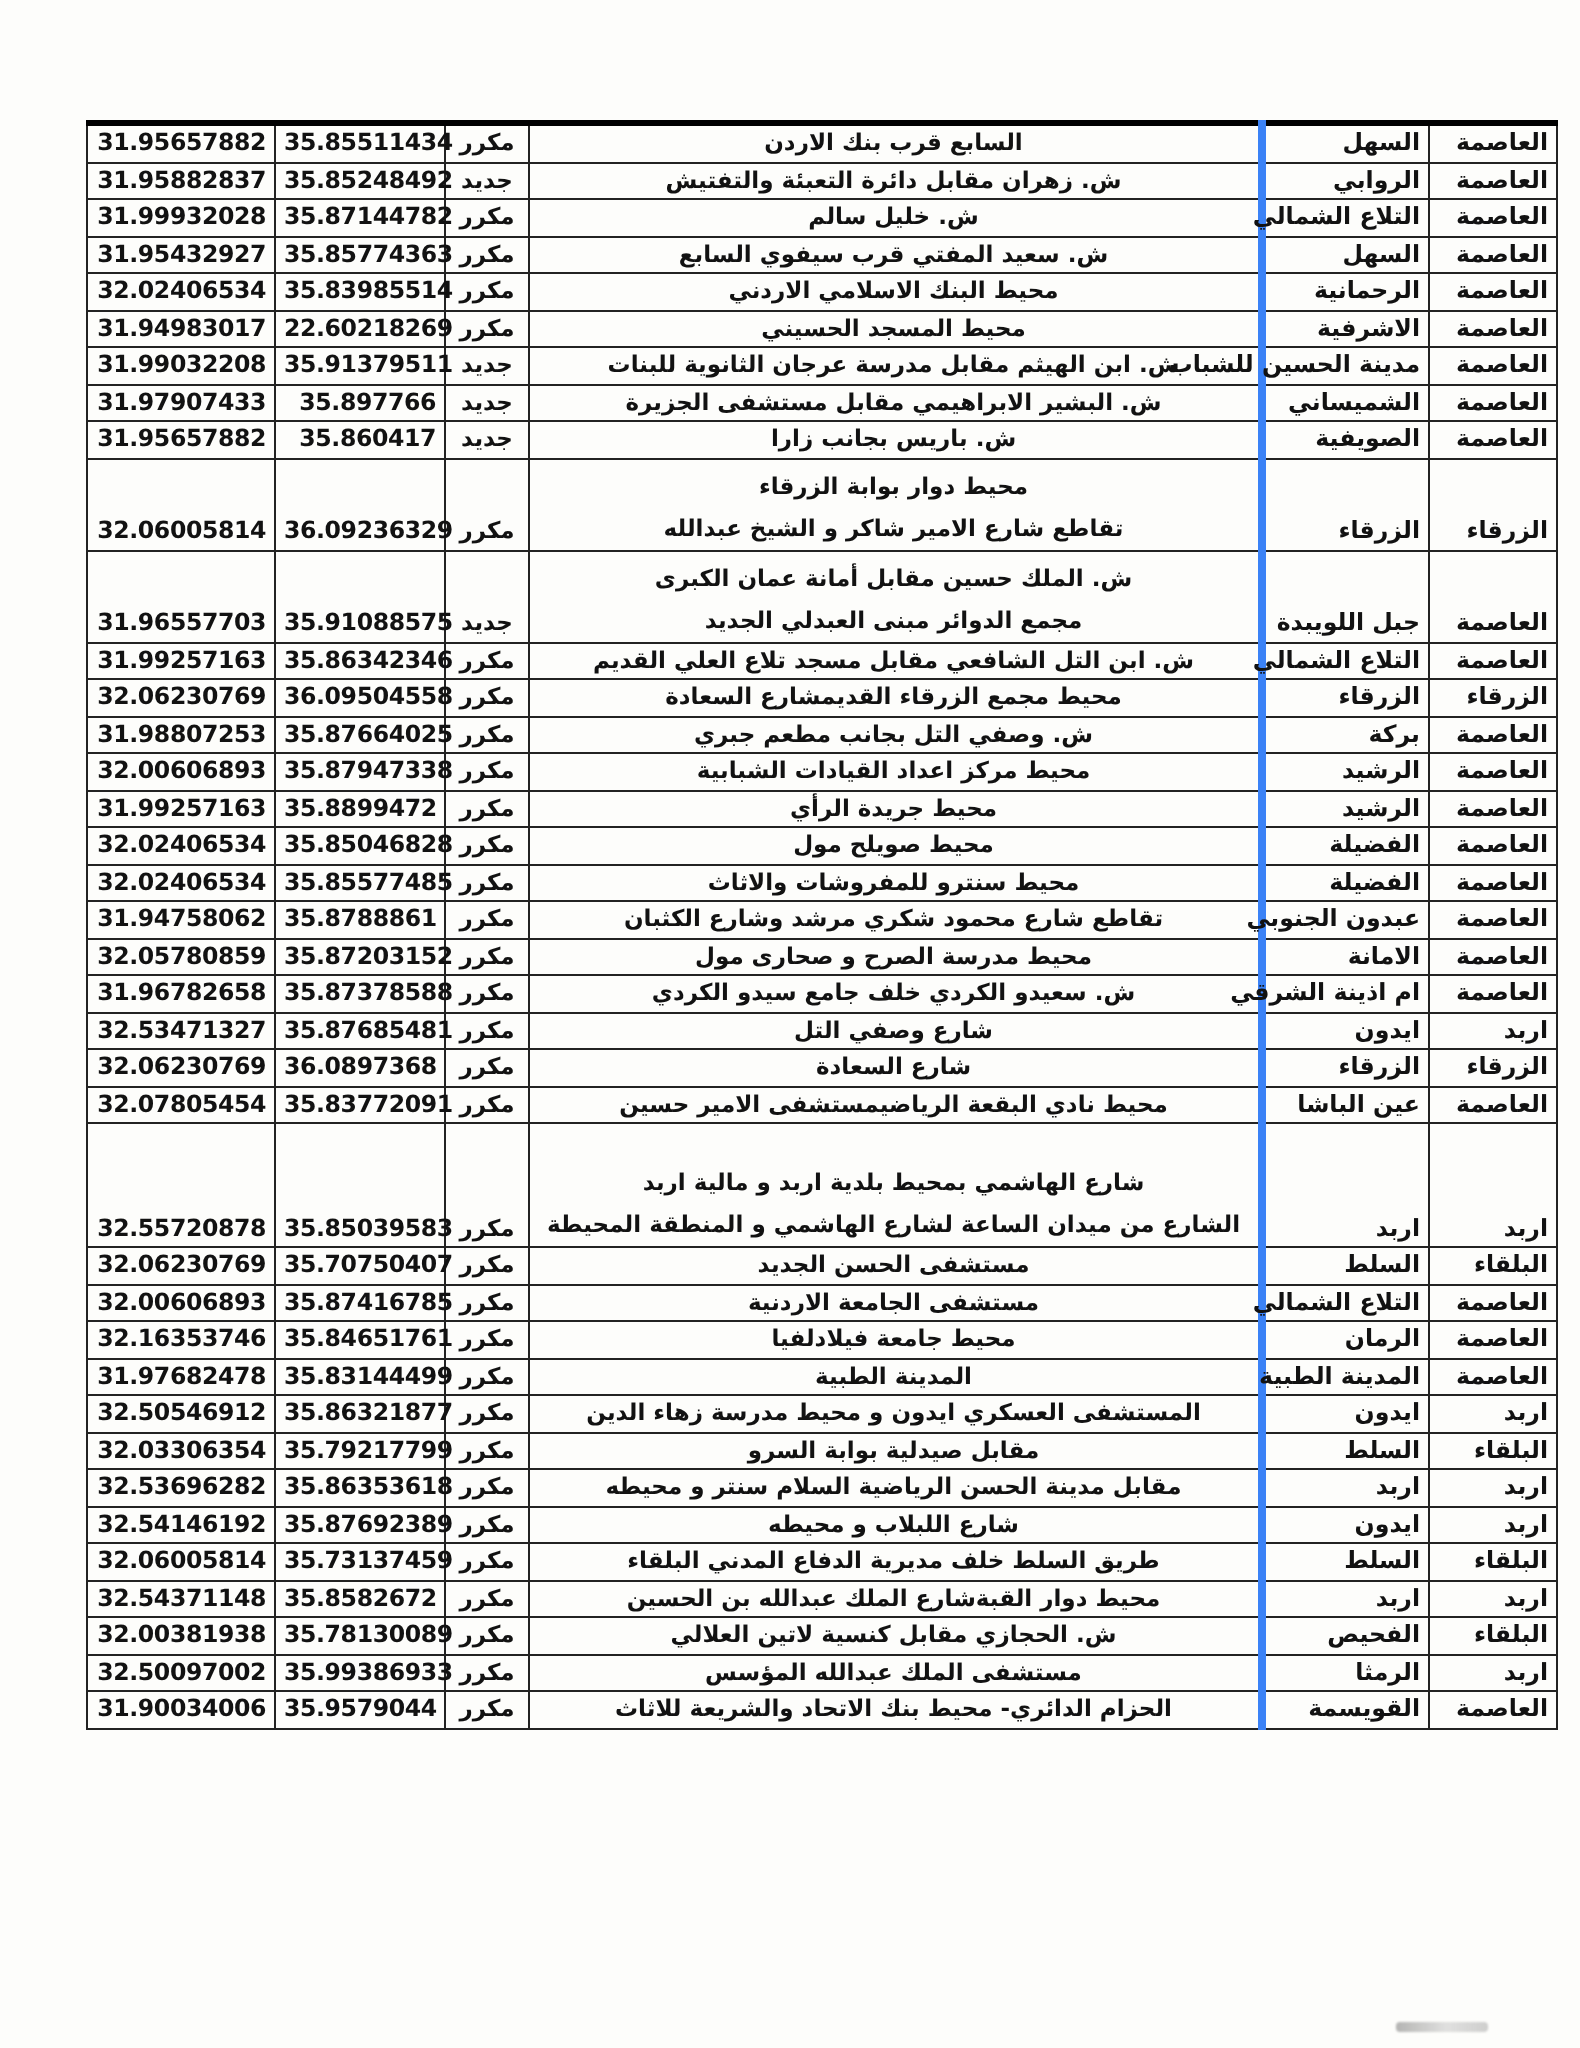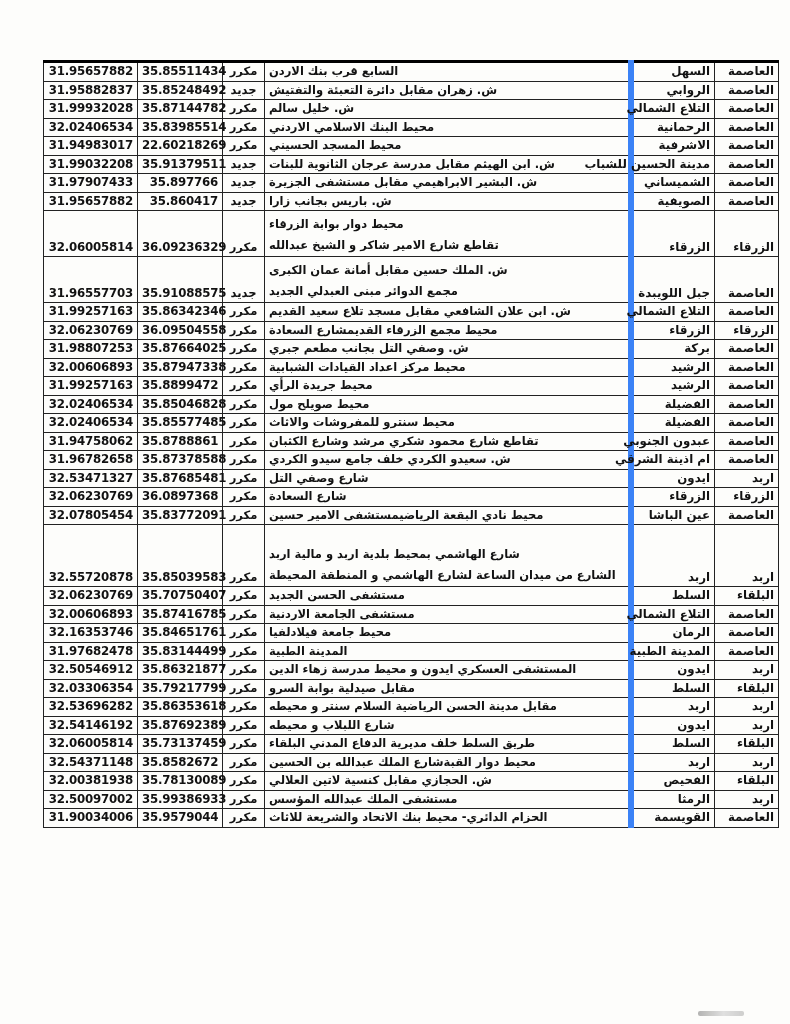--- a/index.html
+++ b/index.html
@@ -25,25 +25,25 @@
     border:1px solid #232323;
     padding:0 4px;vertical-align:bottom;
     font-size:11.5px;font-weight:700;line-height:17.5px;
     white-space:nowrap;overflow:visible;
   }
   tr{height:18.4px;}
   tr.rh2{height:46px;}
   tr.rh3{height:62px;}
   td.num{text-align:right;font-size:11.8px;letter-spacing:-0.2px;}
   td.status{text-align:center;direction:rtl;font-size:11.5px;}
-  td.desc{direction:rtl;text-align:left;margin-left:16px;}
+  td.desc{direction:rtl;text-align:center;margin-left:16px;}
   td.desc div{line-height:21px;}
   tr:not(.rh2):not(.rh3) td.desc div{line-height:17.5px;}
   td.ar{direction:rtl;text-align:right;font-size:11.8px;}
-  td.district{border-left:6px solid #3b82f6;padding-left:16px;}
+  td.district{border-left:4px solid #3b82f6;padding-left:16px;}
   .smudge{
     position:absolute;left:698px;top:1011px;width:46px;height:5px;
     background:linear-gradient(90deg,rgba(90,90,90,.45),rgba(140,140,140,.25) 55%,rgba(120,120,120,.35));
     border-radius:2px;filter:blur(.6px);
   }
 </style>
 </head>
 <body>
 
 <div class="page">
@@ -82,20 +82,30 @@
     <td class="num">31.99932028</td>
     <td class="num">35.87144782</td>
     <td class="status">مكرر</td>
     <td class="desc">
             <div>ش. خليل سالم</div>
           </td>
     <td class="ar district">التلاع الشمالي</td>
     <td class="ar gov">العاصمة</td>
   </tr>
         <tr class="rh1">
+    <td class="num">31.95432927</td>
+    <td class="num">35.85774363</td>
+    <td class="status">مكرر</td>
+    <td class="desc">
+            <div>ش. سعيد المفتي قرب سيفوي السابع</div>
+          </td>
+    <td class="ar district">السهل</td>
+    <td class="ar gov">العاصمة</td>
+  </tr>
+        <tr class="rh1">
     <td class="num">32.02406534</td>
     <td class="num">35.83985514</td>
     <td class="status">مكرر</td>
     <td class="desc">
             <div>محيط البنك الاسلامي الاردني</div>
           </td>
     <td class="ar district">الرحمانية</td>
     <td class="ar gov">العاصمة</td>
   </tr>
         <tr class="rh1">
@@ -158,21 +168,21 @@
             <div>مجمع الدوائر مبنى العبدلي الجديد</div>
           </td>
     <td class="ar district">جبل اللويبدة</td>
     <td class="ar gov">العاصمة</td>
   </tr>
         <tr class="rh1">
     <td class="num">31.99257163</td>
     <td class="num">35.86342346</td>
     <td class="status">مكرر</td>
     <td class="desc">
-            <div>ش. ابن علان الشافعي مقابل مسجد تلاع سعيد القديم</div>
+            <div>ش. ابن التل الشافعي مقابل مسجد تلاع العلي القديم</div>
           </td>
     <td class="ar district">التلاع الشمالي</td>
     <td class="ar gov">العاصمة</td>
   </tr>
         <tr class="rh1">
     <td class="num">32.06230769</td>
     <td class="num">36.09504558</td>
     <td class="status">مكرر</td>
     <td class="desc">
             <div>محيط مجمع الزرقاء القديمشارع السعادة</div>
@@ -231,20 +241,30 @@
     <td class="ar gov">العاصمة</td>
   </tr>
         <tr class="rh1">
     <td class="num">31.94758062</td>
     <td class="num">35.8788861</td>
     <td class="status">مكرر</td>
     <td class="desc">
             <div>تقاطع شارع محمود شكري مرشد وشارع الكثبان</div>
           </td>
     <td class="ar district">عبدون الجنوبي</td>
+    <td class="ar gov">العاصمة</td>
+  </tr>
+        <tr class="rh1">
+    <td class="num">32.05780859</td>
+    <td class="num">35.87203152</td>
+    <td class="status">مكرر</td>
+    <td class="desc">
+            <div>محيط مدرسة الصرح و صحارى مول</div>
+          </td>
+    <td class="ar district">الامانة</td>
     <td class="ar gov">العاصمة</td>
   </tr>
         <tr class="rh1">
     <td class="num">31.96782658</td>
     <td class="num">35.87378588</td>
     <td class="status">مكرر</td>
     <td class="desc">
             <div>ش. سعيدو الكردي خلف جامع سيدو الكردي</div>
           </td>
     <td class="ar district">ام اذينة الشرقي</td>

